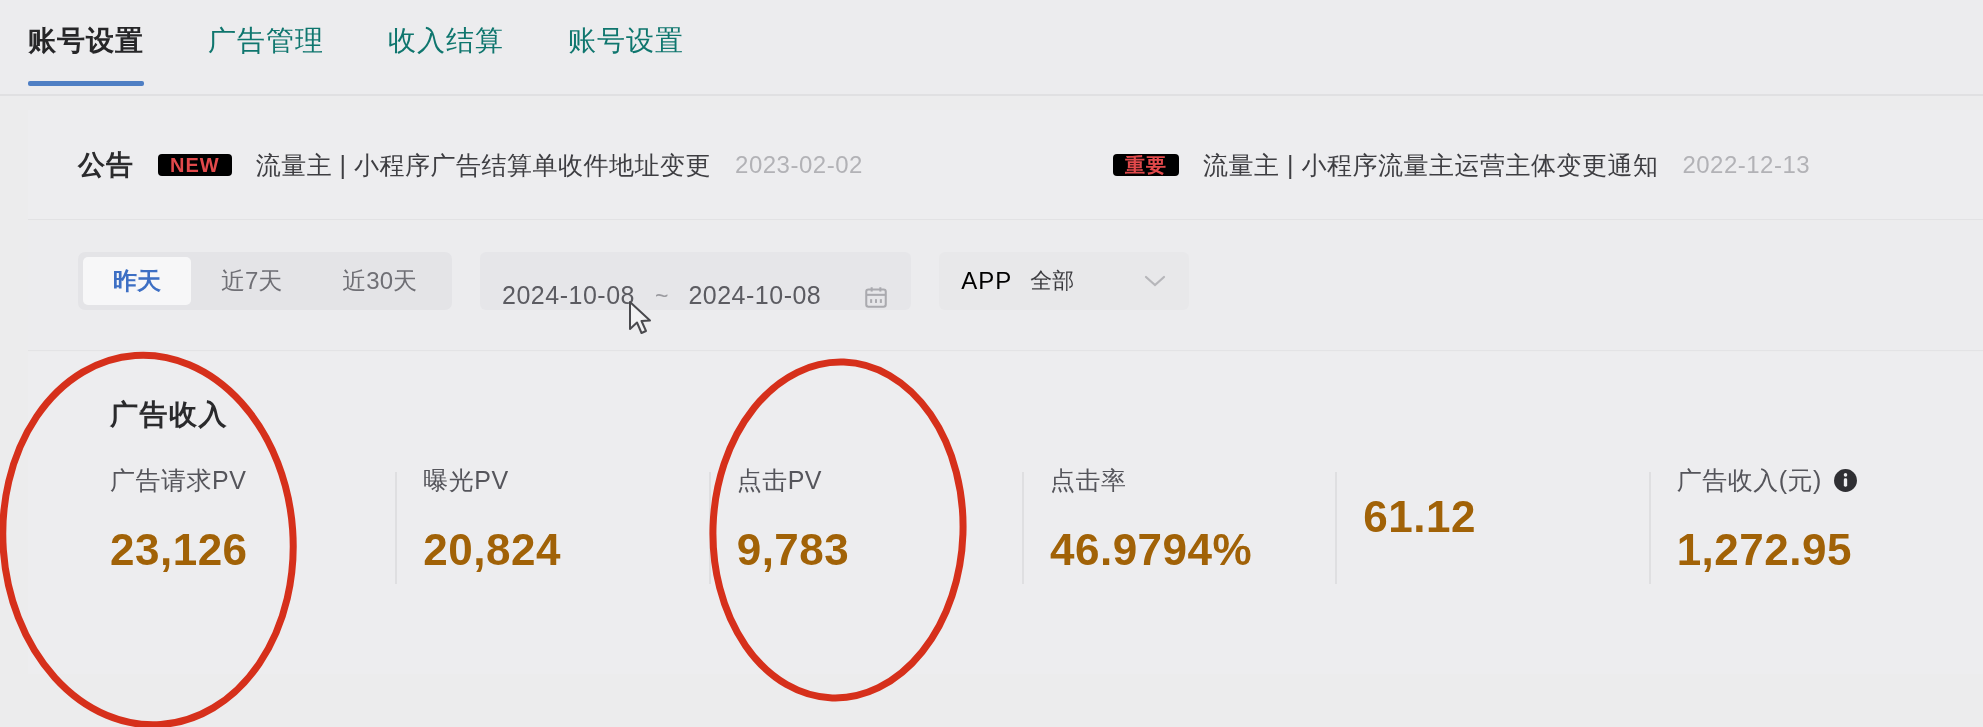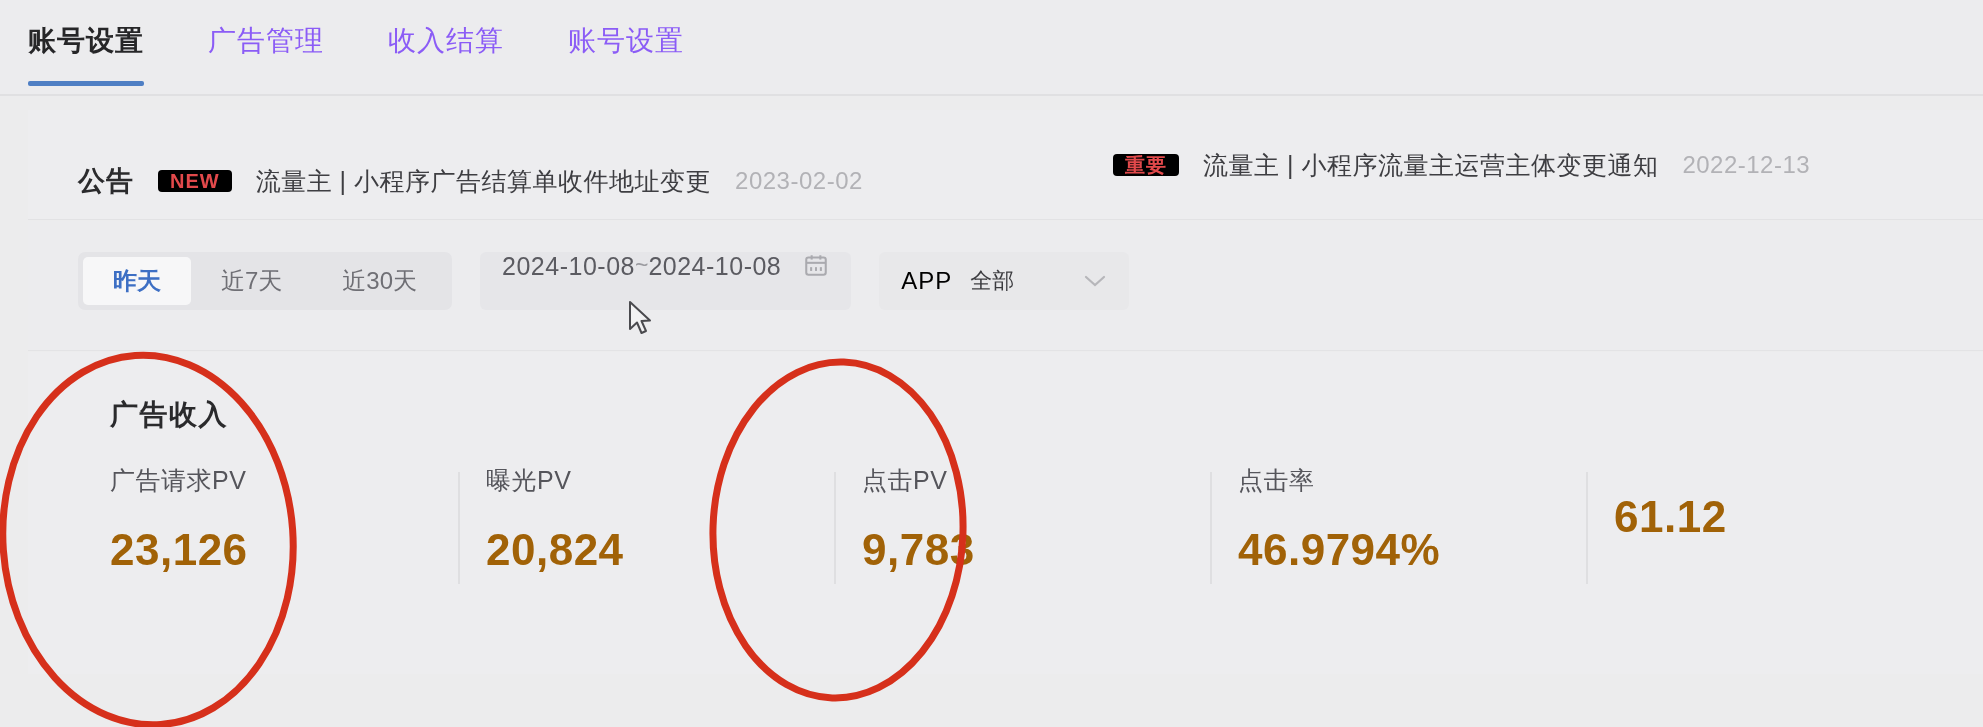--- a/index.html
+++ b/index.html
@@ -34,21 +34,21 @@
     position: absolute;
     left: 28px;
     top: 22px;
     display: flex;
     align-items: flex-start;
   }
   .tab {
     position: relative;
     font-size: 28px;
     letter-spacing: 1px;
-    color: #8b5cf6;
+    color: #0f766e;
     padding: 0 0 26px 0;
     margin-right: 64px;
     cursor: pointer;
     white-space: nowrap;
   }
   .tab.active {
     color: #262628;
     font-weight: 700;
   }
   .tab.active::after {
@@ -67,21 +67,21 @@
     left: 28px;
     top: 110px;
     width: 1955px;
     height: 110px;
     background: #ededef;
     border-bottom: 1px solid #e2e2e4;
   }
   .notice-row {
     position: absolute;
     left: 50px;
-    top: 16px;
+    top: 0;
     height: 110px;
     display: flex;
     align-items: center;
     gap: 24px;
   }
   .notice-title {
     font-size: 27px;
     font-weight: 700;
     color: #2b2b2d;
     letter-spacing: 1px;
@@ -164,25 +164,26 @@
     white-space: nowrap;
   }
   .seg.active {
     background: #f7f7f8;
     color: #3d6fc4;
     font-weight: 700;
   }
 
   .daterange {
     display: flex;
-    align-items: flex-start;
+    align-items: flex-end;
     height: 58px;
     padding: 0 22px;
     background: #e6e6e9;
     border-radius: 6px;
+    gap: 20px;
     cursor: pointer;
   }
   .date-val {
     font-size: 25px;
     color: #5b5b61;
     letter-spacing: 0.5px;
     white-space: nowrap;
   }
   .date-sep {
     font-size: 23px;
@@ -406,20 +407,33 @@
         <div class="m-label">
           <span>点击率</span>
         </div>
         <div class="m-value">46.9794%</div>
       </div>
 
       <div class="metric">
         <div class="m-value">61.12</div>
       </div>
 
+      <div class="metric">
+        <div class="m-label">
+          <span>广告收入(元)</span>
+          <span class="info-icon">
+            <svg viewBox="0 0 24 24" width="25" height="25">
+              <circle cx="12" cy="12" r="11" fill="#2f2f33"></circle>
+              <circle cx="12" cy="6.6" r="1.7" fill="#ededef"></circle>
+              <rect x="10.4" y="9.8" width="3.2" height="8.2" rx="1.4" fill="#ededef"></rect>
+            </svg>
+          </span>
+        </div>
+        <div class="m-value">1,272.95</div>
+      </div>
 
     </div>
   </div>
 
   <svg class="annotations" width="1983" height="727" viewBox="0 0 1983 727">
     <ellipse cx="148" cy="540" rx="145" ry="185" fill="none" stroke="#d6301b" stroke-width="7" transform="rotate(-4 148 540)"></ellipse>
     <ellipse cx="838" cy="530" rx="125" ry="168" fill="none" stroke="#d6301b" stroke-width="7" transform="rotate(2 838 530)"></ellipse>
   </svg>
 
   <svg class="cursor" viewBox="0 0 26 38">

